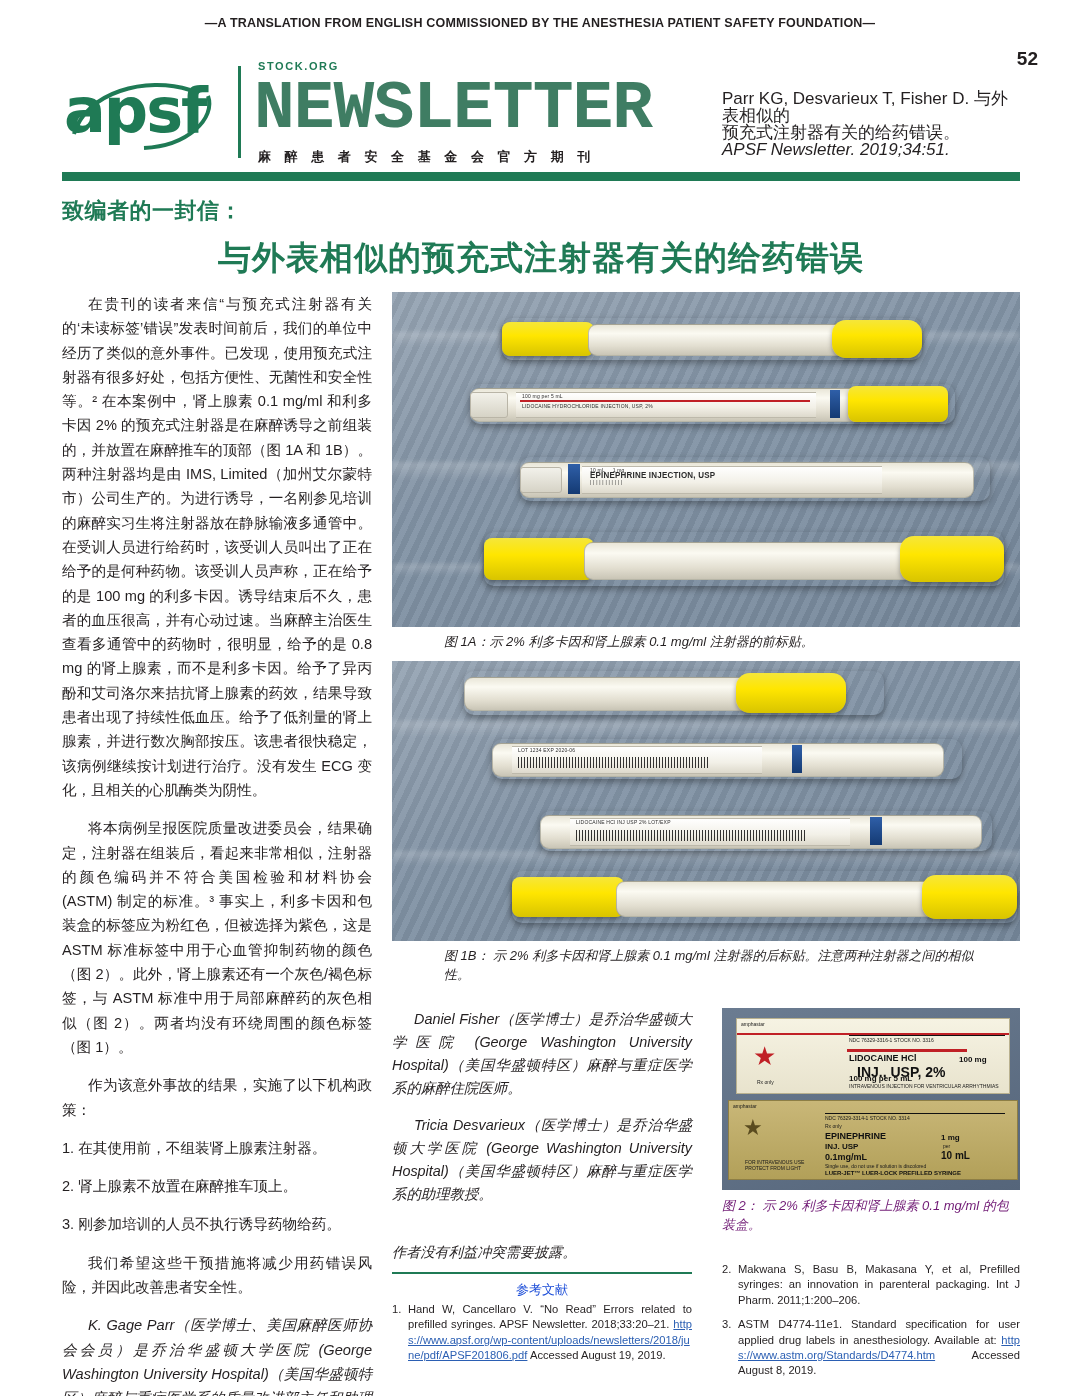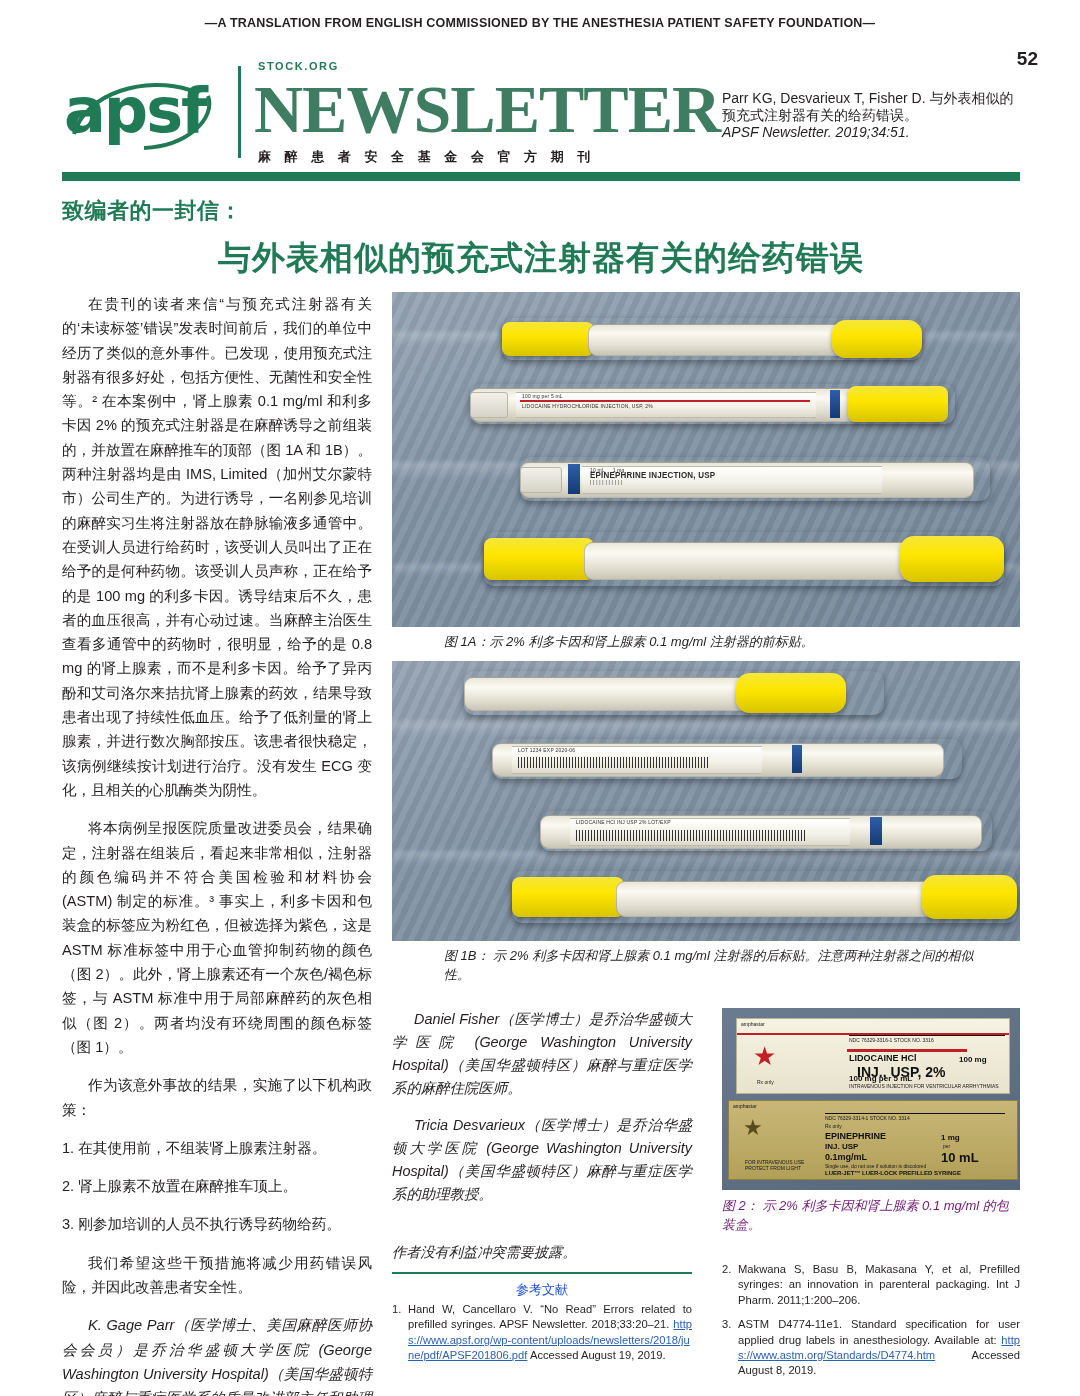--- a/index.html
+++ b/index.html
@@ -89,42 +89,42 @@
     top: 0px;
     font-size: 11px;
     font-weight: bold;
     letter-spacing: 1.6px;
     color: #1f7a55;
   }
   .newsletter-word {
     position: absolute;
     left: 192px;
     top: 10px;
-    font-family: Liberation Serif, serif;
+    font-family: Liberation Mono, monospace;
     font-size: 68px;
     font-weight: bold;
     letter-spacing: -1px;
     color: #3f7d63;
     line-height: 78px;
   }
   .cn-sub {
     position: absolute;
     left: 196px;
     top: 88px;
     font-size: 13px;
     letter-spacing: 5px;
     color: #231f20;
     font-weight: bold;
   }
   .cite {
     position: absolute;
     left: 660px;
     top: 30px;
     width: 300px;
-    font-size: 14px;
+    font-size: 17px;
     line-height: 17px;
     color: #231f20;
   }
   .cite em { font-style: italic; }
 
   .green-bar {
     position: absolute;
     top: 172px;
     left: 62px;
     width: 958px;
@@ -549,21 +549,21 @@
       <div class="tinytxt" style="left:4px;top:2px;">amphastar</div>
       <div class="star" style="left:14px;top:14px;color:#5a4b1f;font-size:22px;">★</div>
       <div class="blackbar" style="left:96px;top:12px;width:180px;height:1px;"></div>
       <div class="tinytxt" style="left:96px;top:14px;">NDC 76329-3314-1      STOCK NO. 3314</div>
       <div class="tinytxt" style="left:96px;top:22px;">Rx only</div>
       <div class="mini-label" style="left:96px;top:30px;font-size:9px;">EPINEPHRINE</div>
       <div class="mini-label" style="left:96px;top:41px;font-size:8px;">INJ. USP</div>
       <div class="mini-label" style="left:96px;top:51px;font-size:9px;">0.1mg/mL</div>
       <div class="mini-label" style="left:212px;top:32px;font-size:8px;">1 mg</div>
       <div class="tinytxt" style="left:214px;top:42px;">per</div>
-      <div class="mini-label" style="left:212px;top:49px;font-size:13px;">10 mL</div>
+      <div class="mini-label" style="left:212px;top:49px;font-size:10px;">10 mL</div>
       <div class="tinytxt" style="left:96px;top:62px;width:180px;">Single use, do not use if solution is discolored</div>
       <div class="mini-label" style="left:96px;top:69px;font-size:6px;">LUER-JET™  LUER-LOCK PREFILLED SYRINGE</div>
       <div class="tinytxt" style="left:16px;top:58px;width:70px;">FOR INTRAVENOUS USE PROTECT FROM LIGHT</div>
     </div>
   </div>
   <div class="cap-2">图 2： 示 2% 利多卡因和肾上腺素 0.1 mg/ml 的包装盒。</div>
 
 </div>
 
 </body></html>

